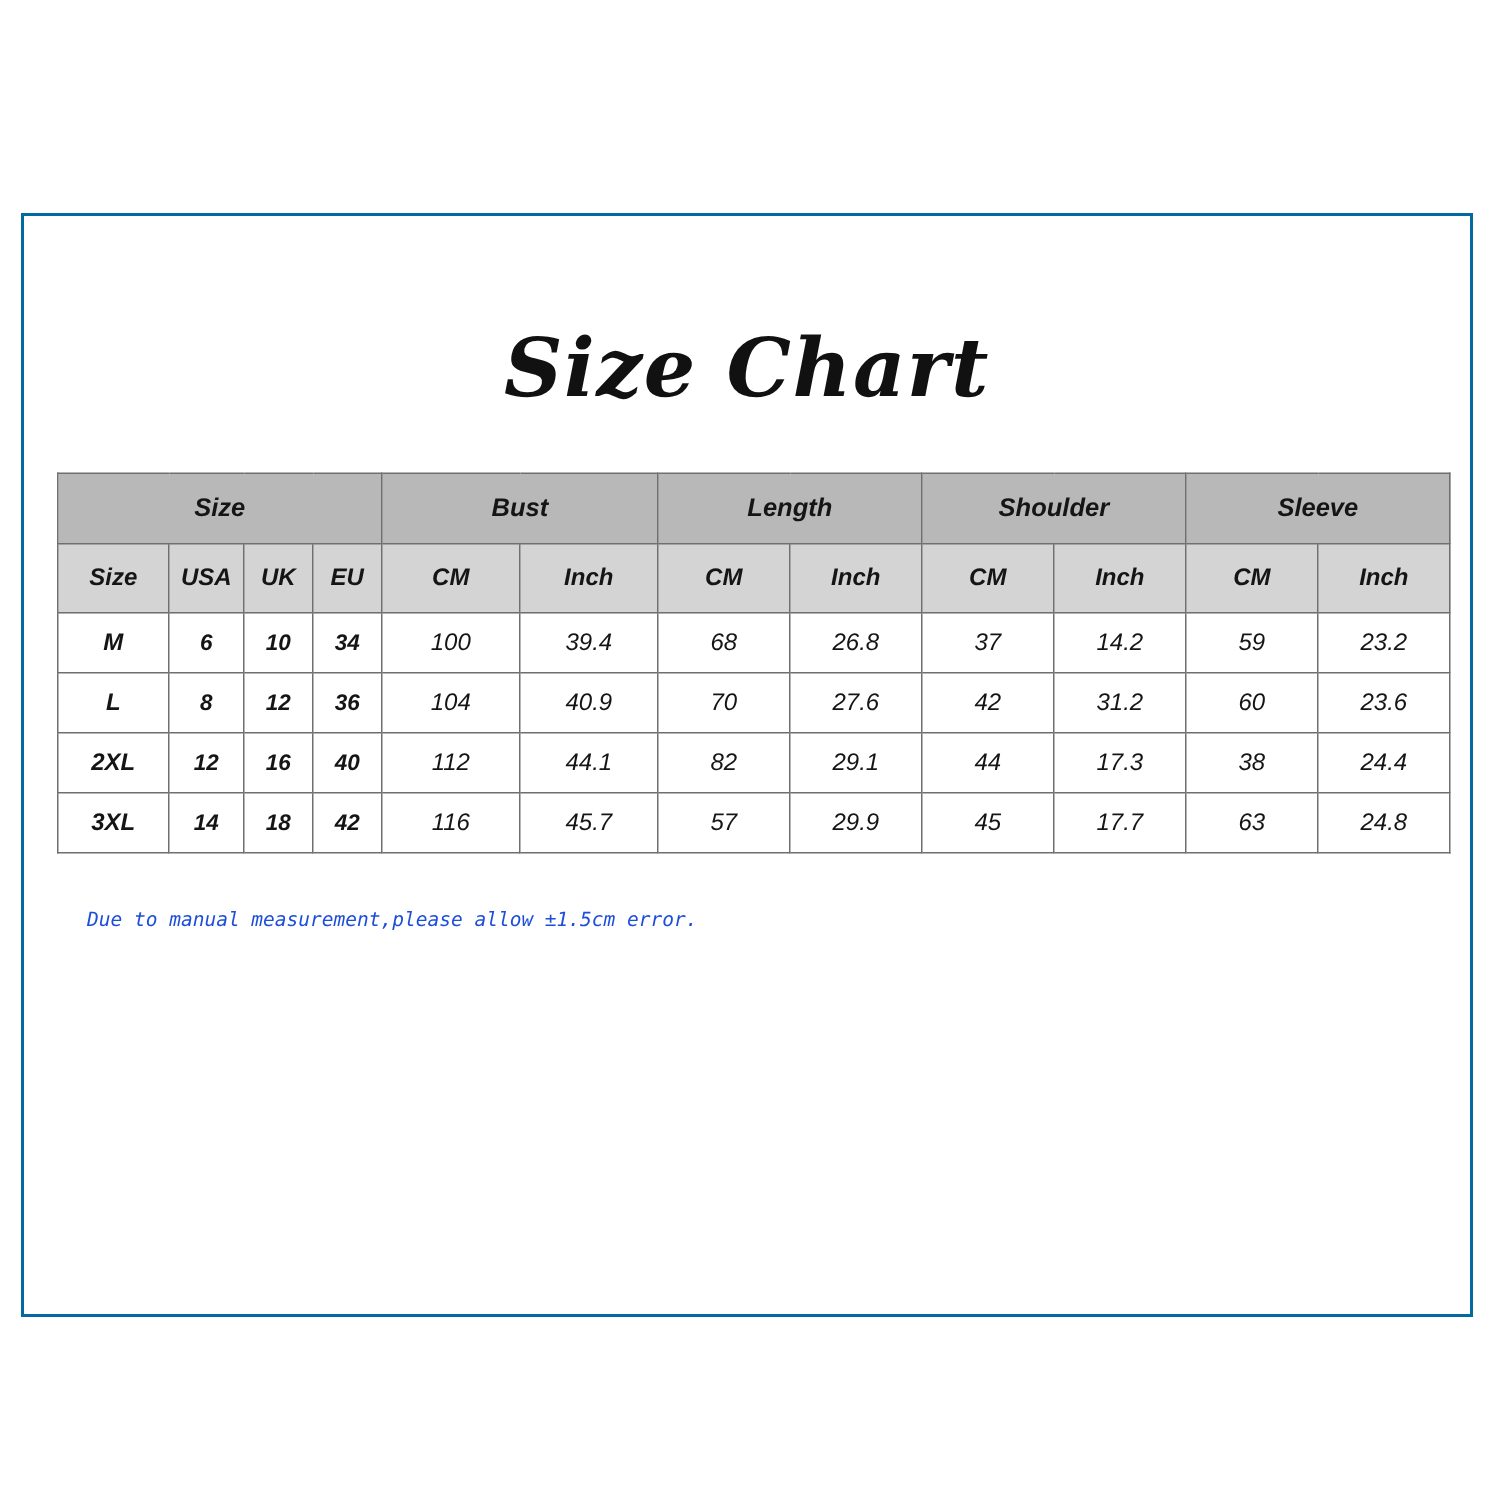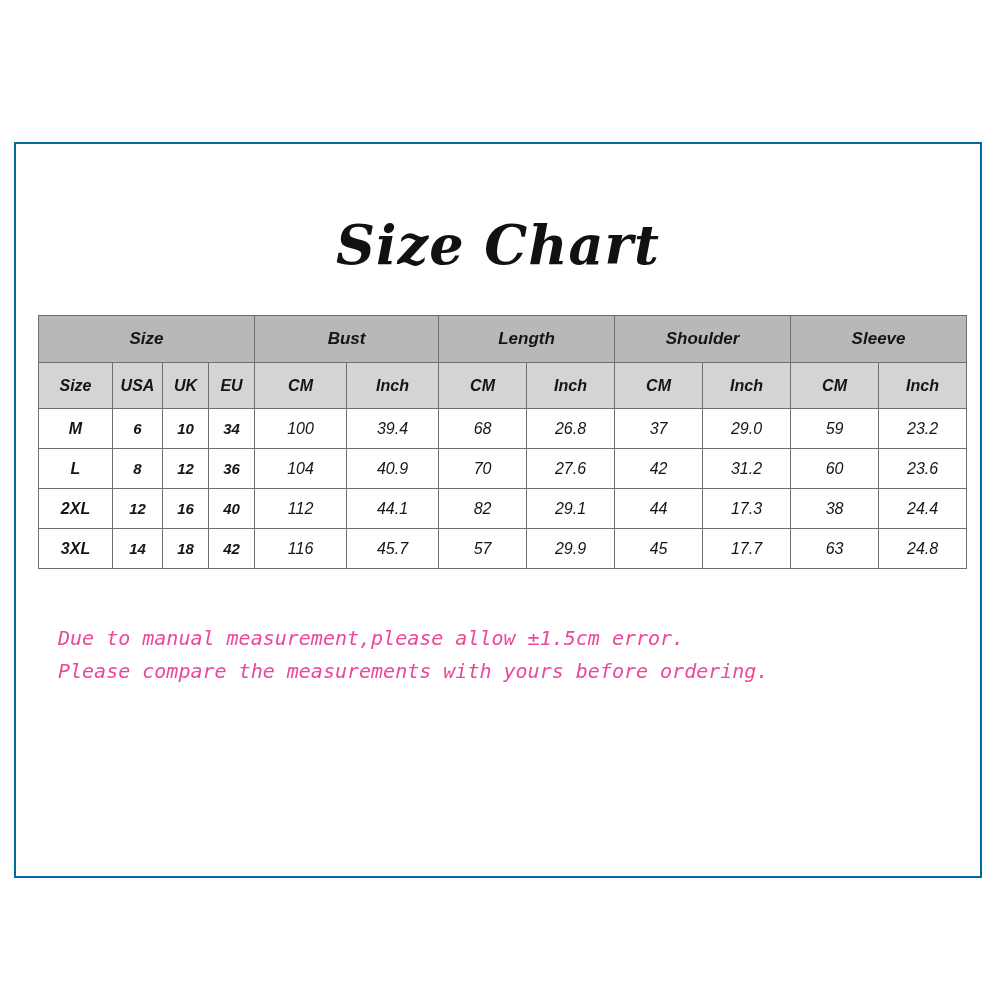--- a/index.html
+++ b/index.html
@@ -70,25 +70,25 @@
   }
   tbody td.sz {
     font-weight: bold;
     font-size: 16px;
   }
   tbody td.bold-sm {
     font-weight: bold;
     font-size: 15px;
   }
   .notes {
-    margin: 53px 40px 0 42px;
+    margin: 34px 40px 0 42px;
     font-family: "DejaVu Sans Mono", monospace;
-    font-size: 20px;
+    font-size: 13px;
     line-height: 1.65;
-    color: #ec4899;
+    color: #1d4ed8;
   }
   .notes div {
     white-space: nowrap;
   }
 </style>
 </head>
 <body>
 
 <div class="page">
 
@@ -137,21 +137,21 @@
         <tr>
           <td class="sz">M</td>
           <td class="bold-sm">6</td>
           <td class="bold-sm">10</td>
           <td class="bold-sm">34</td>
           <td>100</td>
           <td>39.4</td>
           <td>68</td>
           <td>26.8</td>
           <td>37</td>
-          <td>29.0</td>
+          <td>14.2</td>
           <td>59</td>
           <td>23.2</td>
         </tr>
         <tr>
           <td class="sz">L</td>
           <td class="bold-sm">8</td>
           <td class="bold-sm">12</td>
           <td class="bold-sm">36</td>
           <td>104</td>
           <td>40.9</td>
@@ -189,16 +189,15 @@
           <td>17.7</td>
           <td>63</td>
           <td>24.8</td>
         </tr>
       </tbody>
     </table>
   </div>
 
   <div class="notes">
     <div>Due to manual measurement,please allow ±1.5cm error.</div>
-    <div>Please compare the measurements with yours before ordering.</div>
   </div>
 
 </div>
 
 </body></html>

